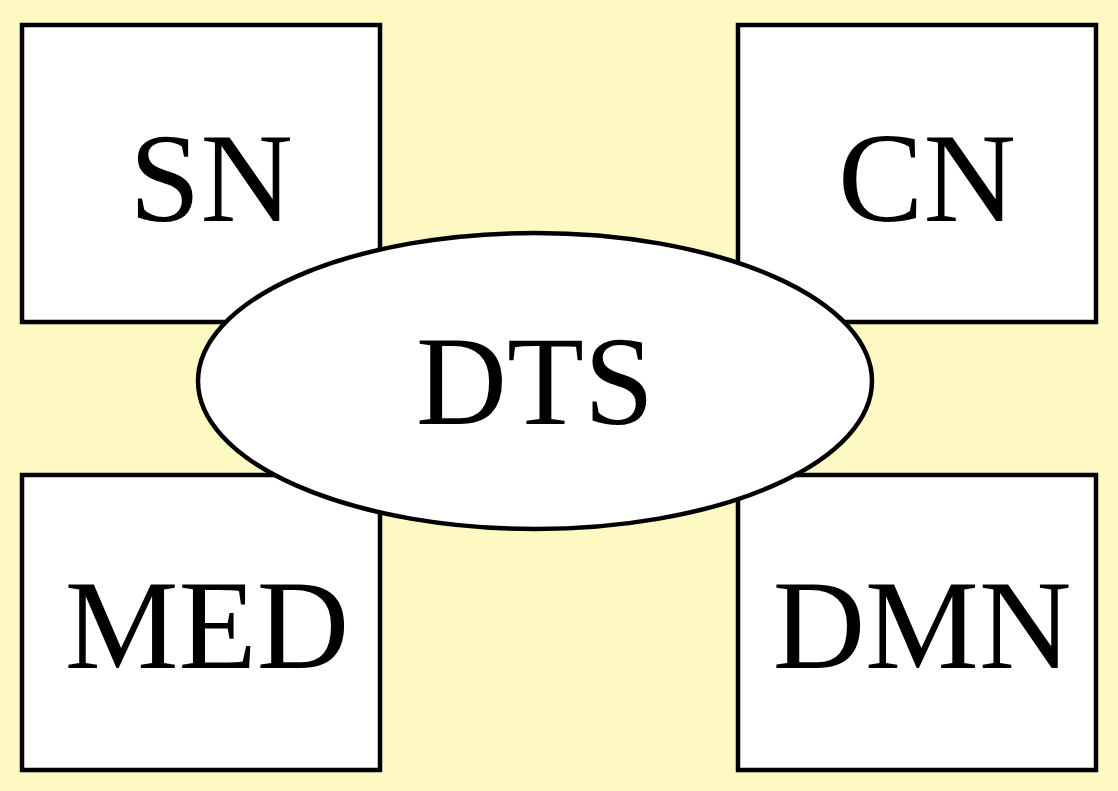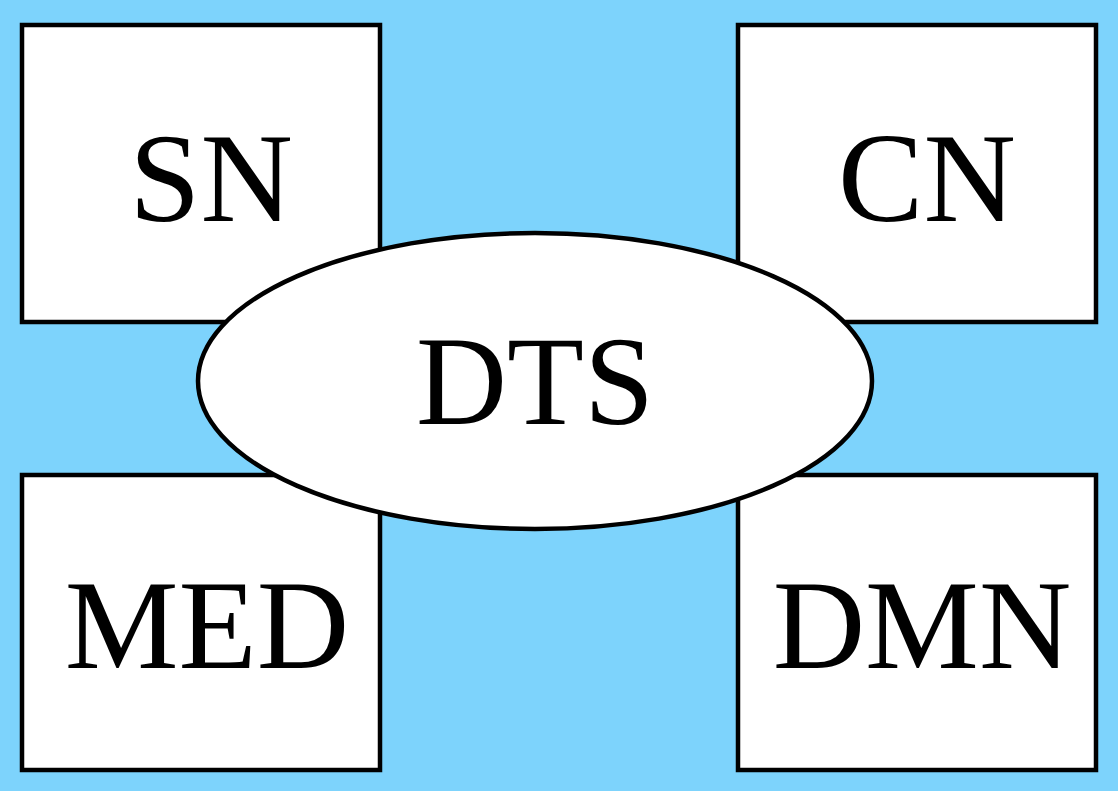--- a/index.html
+++ b/index.html
@@ -50,21 +50,21 @@
   .label-box {
     font-size: 128px;
   }
   .label-hub {
     font-size: 126px;
   }
 </style>
 </head>
 <body style="background: rgb(255, 255, 255);">
 
-<div id="diagram-root" style="background: #7dd3fc;">
+<div id="diagram-root" style="background: #fef9c3;">
   <svg id="diagram-svg" viewBox="0 0 1118 791" xmlns="http://www.w3.org/2000/svg">
 
     <g>
       <rect class="node-rect" x="22" y="25" width="358" height="297" stroke="#000000" fill="#ffffff" stroke-width="4.5"></rect>
       <text class="node-label label-box" x="211" y="221" fill="#000000">SN</text>
     </g>
 
     <g>
       <rect class="node-rect" x="738" y="25" width="358" height="297" stroke="#000000" fill="#ffffff" stroke-width="4.5"></rect>
       <text class="node-label label-box" x="927" y="221" fill="#000000">CN</text>

